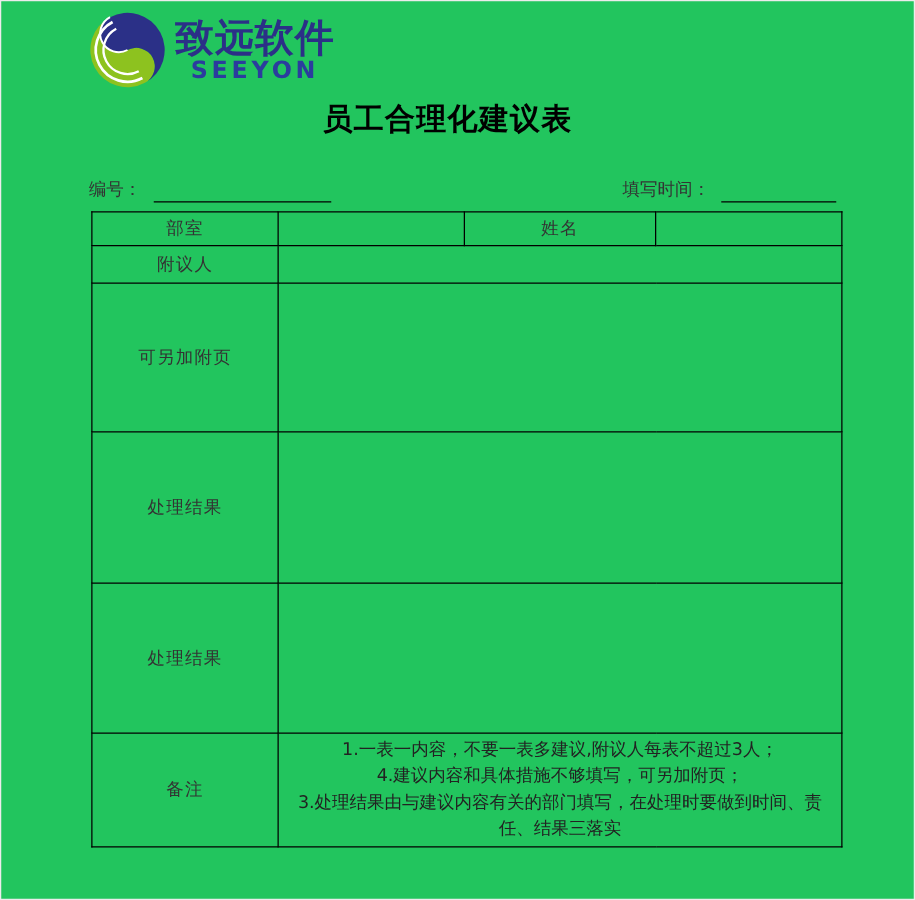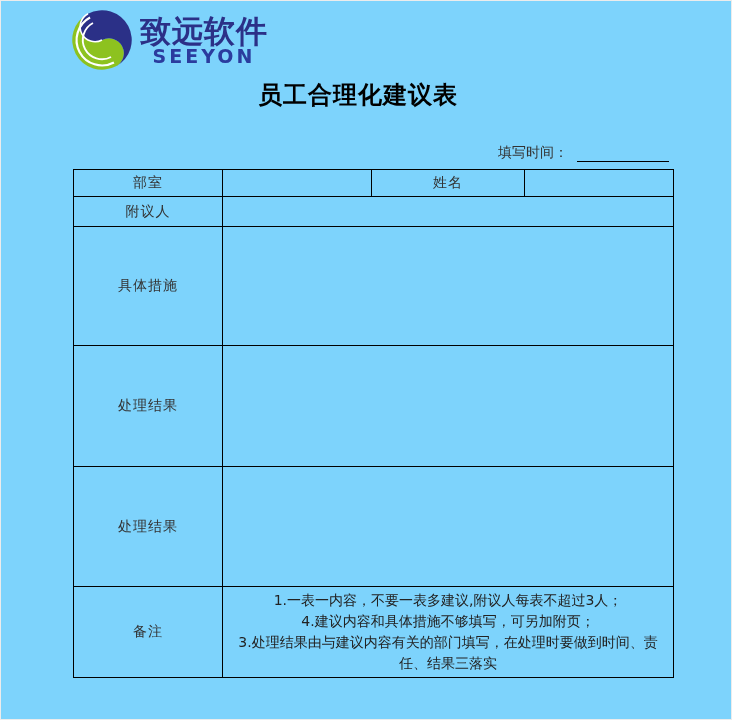--- a/index.html
+++ b/index.html
@@ -1,19 +1,19 @@
 <!DOCTYPE html>
 <html><head>
 <meta charset="utf-8">
 <style>
   * { margin:0; padding:0; box-sizing:border-box; }
   html,body { background:#fff; }
   body { font-family:"DejaVu Sans","Liberation Sans",sans-serif; }
   .page {
-    position:relative; width:732px; height:720px; background:#7dd3fc;
+    position:relative; width:732px; height:720px; background:#22c55e;
     border:1px solid #ececec; overflow:hidden;
   }
 
   
   .logo { position:absolute; left:70px; top:8px; display:flex; align-items:center; }
   .logo-icon { width:62px; height:62px; flex:0 0 auto; }
   .logo-text { margin-left:7px; display:flex; flex-direction:column; align-items:center; }
   .logo-cn { font-size:31px; font-weight:bold; color:#2b3087; letter-spacing:1px; line-height:34px; white-space:nowrap; }
   .logo-en { font-size:19px; font-weight:bold; color:#2b3c9e; letter-spacing:3px; line-height:20px; margin-top:-2px; white-space:nowrap; }
 
@@ -61,20 +61,24 @@
       </g>
     </svg>
     <div class="logo-text">
       <div class="logo-cn">致远软件</div>
       <div class="logo-en">SEEYON</div>
     </div>
   </div>
 
   <div class="title">员工合理化建议表</div>
 
+  <div class="meta-item meta-number">
+    <span class="meta-label">编号：</span>
+    <span class="meta-line"></span>
+  </div>
 
   <div class="meta-item meta-filltime">
     <span class="meta-label">填写时间：</span>
     <span class="meta-line"></span>
   </div>
 
   <table class="form">
     <colgroup>
       <col style="width:149px">
         <col style="width:149px">
@@ -86,21 +90,21 @@
       <td class="lbl">部室</td>
       <td></td>
       <td class="lbl">姓名</td>
       <td></td>
     </tr>
     <tr class="r2">
       <td class="lbl">附议人</td>
       <td colspan="3"></td>
     </tr>
     <tr class="r3">
-      <td class="lbl">具体措施</td>
+      <td class="lbl">可另加附页</td>
       <td colspan="3"></td>
     </tr>
     <tr class="r4">
       <td class="lbl">处理结果</td>
       <td colspan="3"></td>
     </tr>
     <tr class="r5">
       <td class="lbl">处理结果</td>
       <td colspan="3"></td>
     </tr>

